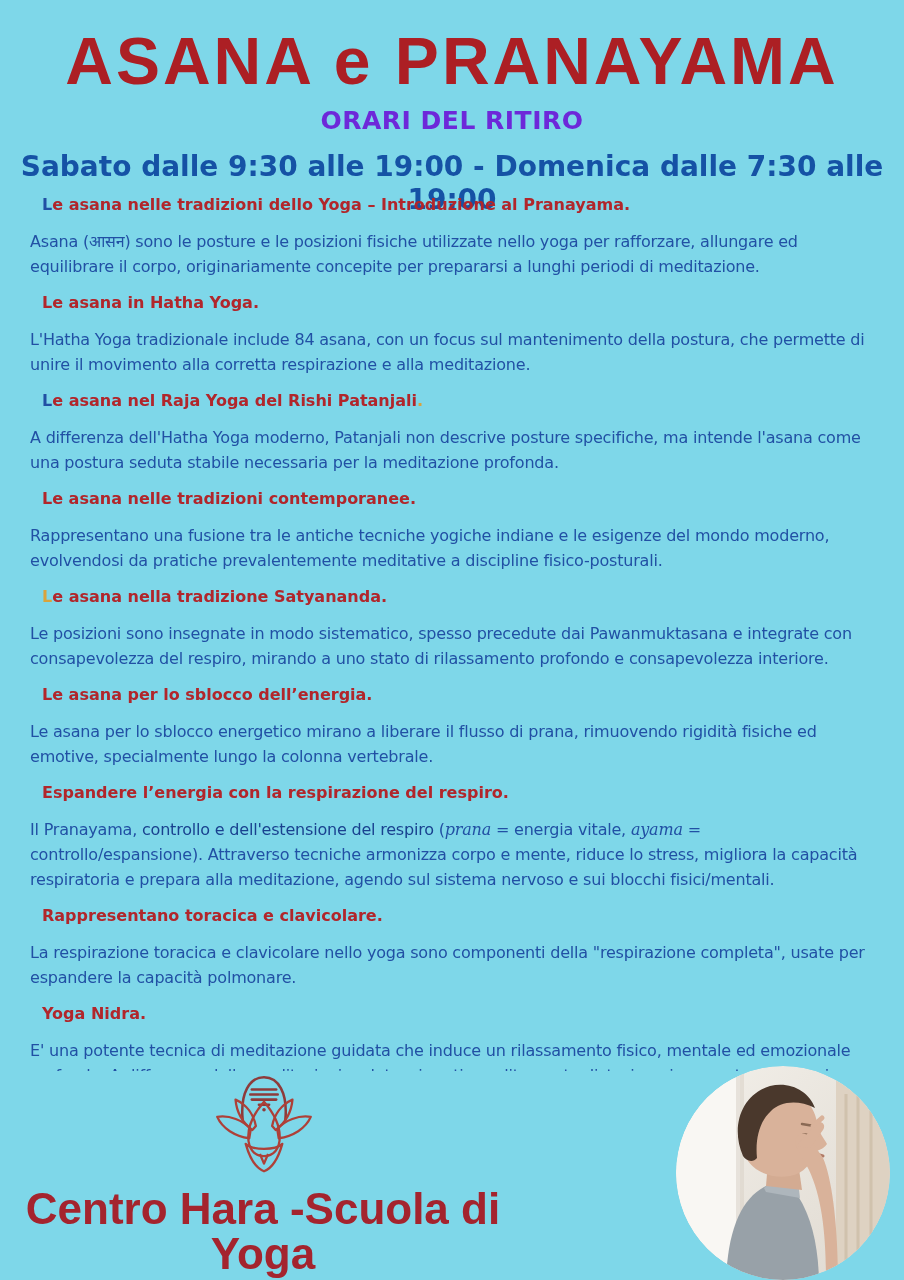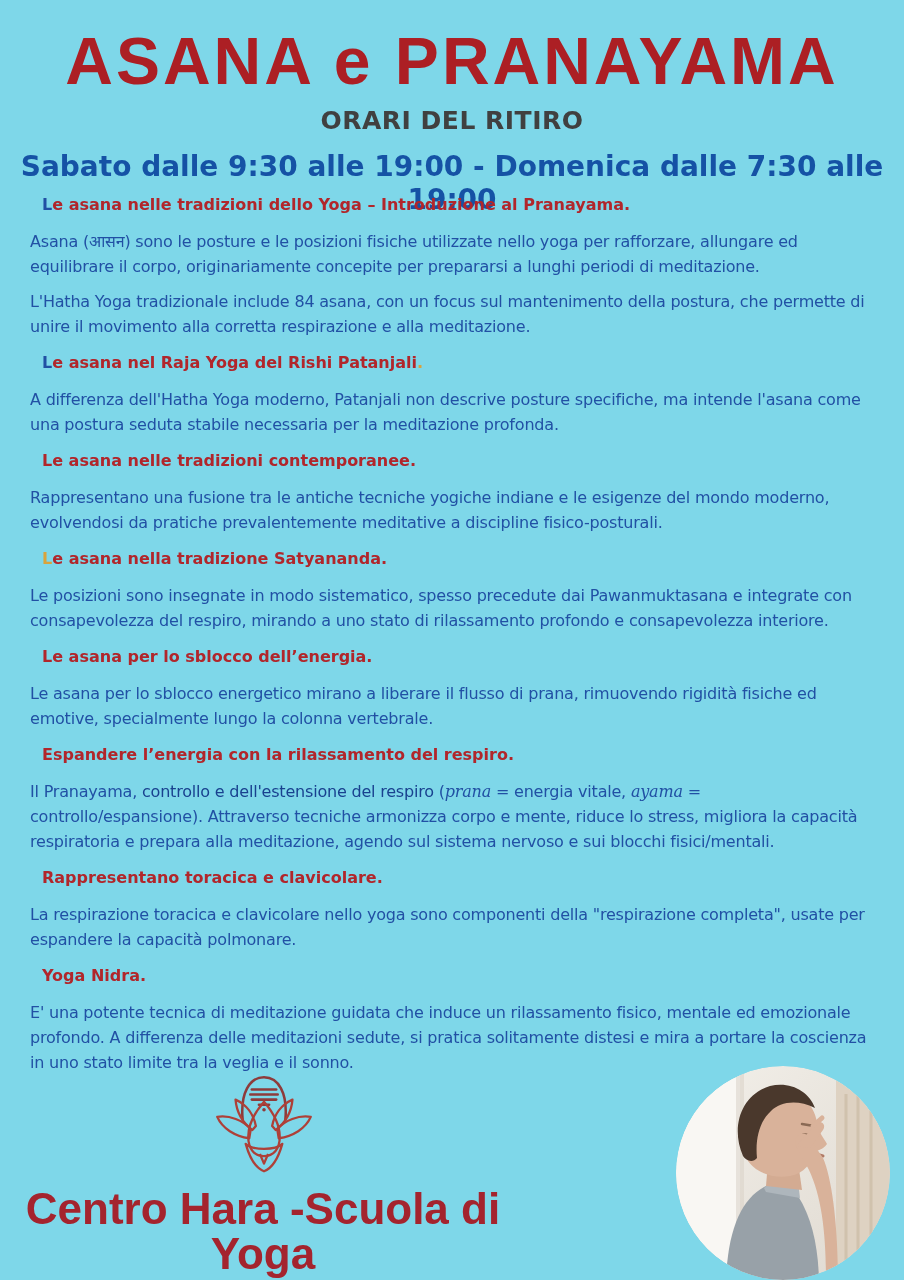--- a/index.html
+++ b/index.html
@@ -14,21 +14,21 @@
   .header { position:absolute; top:0; left:0; right:0; text-align:center; }
   .title {
     margin:28px 0 0 0;
     font-family:"Liberation Sans", sans-serif;
     font-size:66px; font-weight:800; letter-spacing:3px;
     color:#AC1F24; line-height:1.0;
   }
   .subtitle {
     margin-top:12px;
     font-size:25px; font-weight:800; letter-spacing:0.5px;
-    color:#404040;
+    color:#6d28d9;
   }
   .schedule {
     margin-top:15px;
     font-size:28px; font-weight:800;
     color:#1552A5;
   }
   
   .main {
     position:absolute; top:181px; left:30px; width:846px; height:890px;
     overflow:hidden;
@@ -74,20 +74,21 @@
     <div class="schedule">Sabato dalle 9:30 alle 19:00 - Domenica dalle 7:30 alle 19:00</div>
   </div>
 
   <div class="main">
     <div class="sec">
       <h2 class="sec-heading"><span class="hseg-blue">L</span><span class="hseg-red">e asana nelle tradizioni dello Yoga – Introduzione al Pranayama.</span></h2>
       <p class="sec-body"><span class="seg-n">Asana (आसन) sono le posture e le posizioni fisiche utilizzate nello yoga per rafforzare, allungare ed equilibrare il corpo, originariamente concepite per prepararsi a lunghi periodi di meditazione.</span></p>
     </div>
 
     <div class="sec">
+      <h2 class="sec-heading"><span class="hseg-red">Le asana in Hatha Yoga.</span></h2>
       <p class="sec-body"><span class="seg-n">L'Hatha Yoga tradizionale include 84 asana, con un focus sul mantenimento della postura, che permette di unire il movimento alla corretta respirazione e alla meditazione.</span></p>
     </div>
 
     <div class="sec">
       <h2 class="sec-heading"><span class="hseg-blue">L</span><span class="hseg-red">e asana nel Raja Yoga del Rishi Patanjali</span><span class="hseg-gold">.</span></h2>
       <p class="sec-body"><span class="seg-n">A differenza dell'Hatha Yoga moderno, Patanjali non descrive posture specifiche, ma intende l'asana come una postura seduta stabile necessaria per la meditazione profonda.</span></p>
     </div>
 
     <div class="sec">
       <h2 class="sec-heading"><span class="hseg-red">Le asana nelle tradizioni contemporanee.</span></h2>
@@ -98,21 +99,21 @@
       <h2 class="sec-heading"><span class="hseg-gold">L</span><span class="hseg-red">e asana nella tradizione Satyananda.</span></h2>
       <p class="sec-body"><span class="seg-n">Le posizioni sono insegnate in modo sistematico, spesso precedute dai Pawanmuktasana e integrate con consapevolezza del respiro, mirando a uno stato di rilassamento profondo e consapevolezza interiore.</span></p>
     </div>
 
     <div class="sec">
       <h2 class="sec-heading"><span class="hseg-red">Le asana per lo sblocco dell’energia.</span></h2>
       <p class="sec-body"><span class="seg-n">Le asana per lo sblocco energetico mirano a liberare il flusso di prana, rimuovendo rigidità fisiche ed emotive, specialmente lungo la colonna vertebrale.</span></p>
     </div>
 
     <div class="sec">
-      <h2 class="sec-heading"><span class="hseg-red">Espandere l’energia con la rilassamento del respiro.</span></h2>
+      <h2 class="sec-heading"><span class="hseg-red">Espandere l’energia con la respirazione del respiro.</span></h2>
       <p class="sec-body"><span class="seg-n">Il Pranayama, </span><span class="seg-b">controllo e dell'estensione del respiro</span><span class="seg-n"> (</span><span class="seg-i">prana</span><span class="seg-n"> = energia vitale, </span><span class="seg-i">ayama</span><span class="seg-n"> = controllo/espansione). Attraverso tecniche armonizza corpo e mente, riduce lo stress, migliora la capacità respiratoria e prepara alla meditazione, agendo sul sistema nervoso e sui blocchi fisici/mentali.</span></p>
     </div>
 
     <div class="sec">
       <h2 class="sec-heading"><span class="hseg-red">Rappresentano toracica e clavicolare.</span></h2>
       <p class="sec-body"><span class="seg-n">La respirazione toracica e clavicolare nello yoga sono componenti della "respirazione completa", usate per espandere la capacità polmonare.</span></p>
     </div>
 
     <div class="sec">
       <h2 class="sec-heading"><span class="hseg-red">Yoga Nidra.</span></h2>

